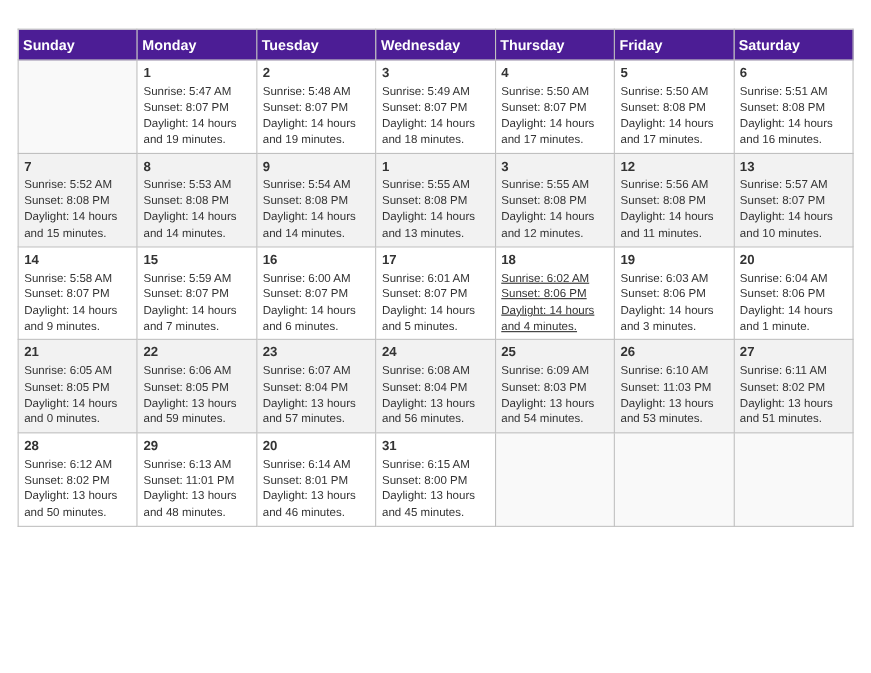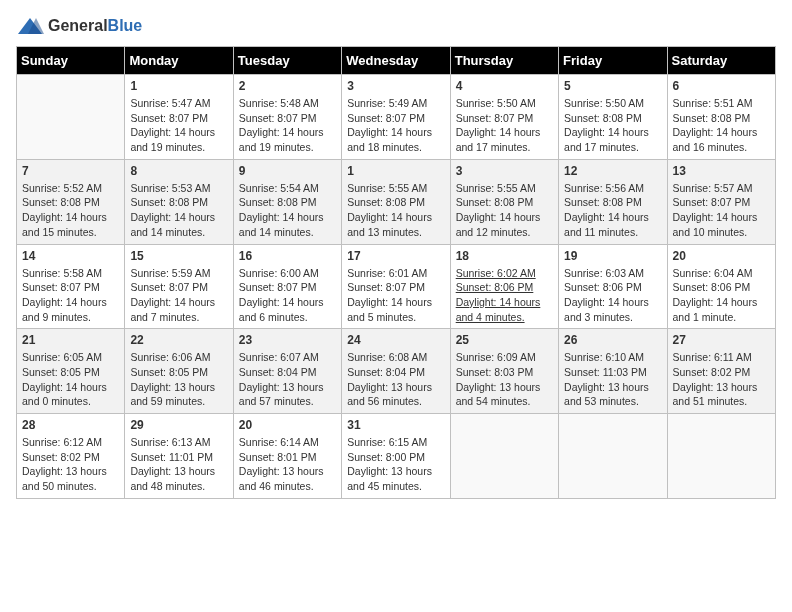--- a/index.html
+++ b/index.html
@@ -23,21 +23,21 @@
     }
     .logo-icon {
       width: 28px;
       height: 20px;
     }
     .title-block { text-align: right; }
     .title-block h1 { font-size: 32px; font-weight: bold; color: #333; }
     .title-block h2 { font-size: 16px; font-weight: normal; color: #333; }
     .calendar { width: 100%; border-collapse: collapse; }
     .calendar th {
-      background: #000000;
+      background: #4c1d95;
       color: #fff;
       padding: 6px 4px;
       font-size: 13px;
       border: 1px solid #c0c0c0;
       text-align: left;
     }
     .calendar td {
       border: 1px solid #c0c0c0;
       vertical-align: top;
       padding: 4px 5px;
@@ -49,29 +49,20 @@
     }
     .calendar td.empty { background: #f9f9f9; }
     .day-num { font-weight: bold; font-size: 12px; margin-bottom: 3px; }
     .day-info { font-size: 10.5px; line-height: 1.4; color: #333; }
     .row-shaded td { background: #f2f2f2; }
   </style>
 </head>
 <body>
 
 <div class="header">
-  <div class="logo">
-    <svg class="logo-icon" viewBox="0 0 28 20" xmlns="http://www.w3.org/2000/svg">
-      <polygon points="14,2 26,18 2,18" fill="#2e6db4"></polygon>
-      <polygon points="20,2 28,18 12,18" fill="#1a4a8a" opacity="0.5"></polygon>
-    </svg>
-    <div>
-      <span style="font-size:16px;font-weight:bold;color:#333;">General</span><span style="font-size:16px;font-weight:bold;color:#2e6db4;">Blue</span>
-    </div>
-  </div>
 </div>
 
 <table class="calendar">
   <thead>
     <tr>
         <th>Sunday</th>
         <th>Monday</th>
         <th>Tuesday</th>
         <th>Wednesday</th>
         <th>Thursday</th>

